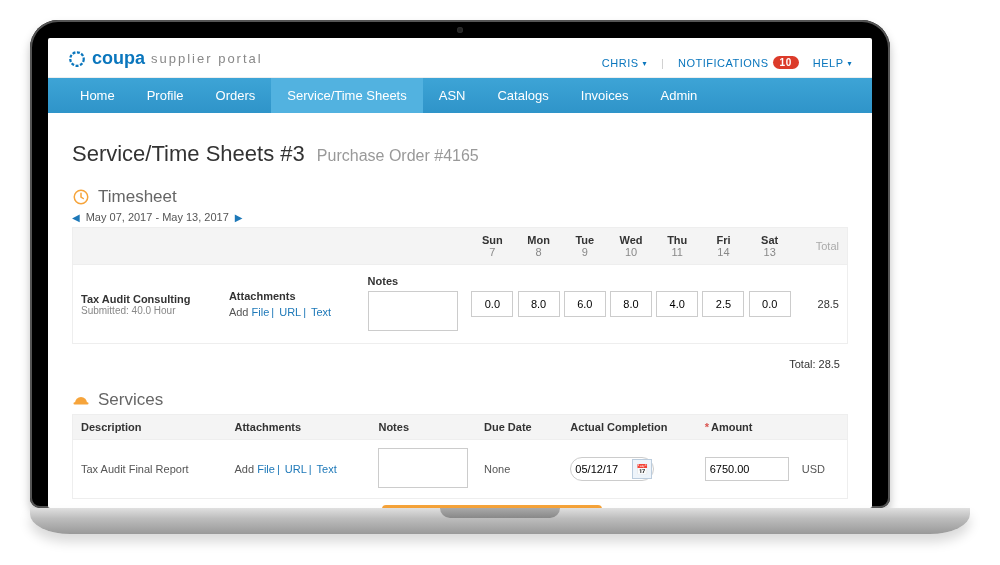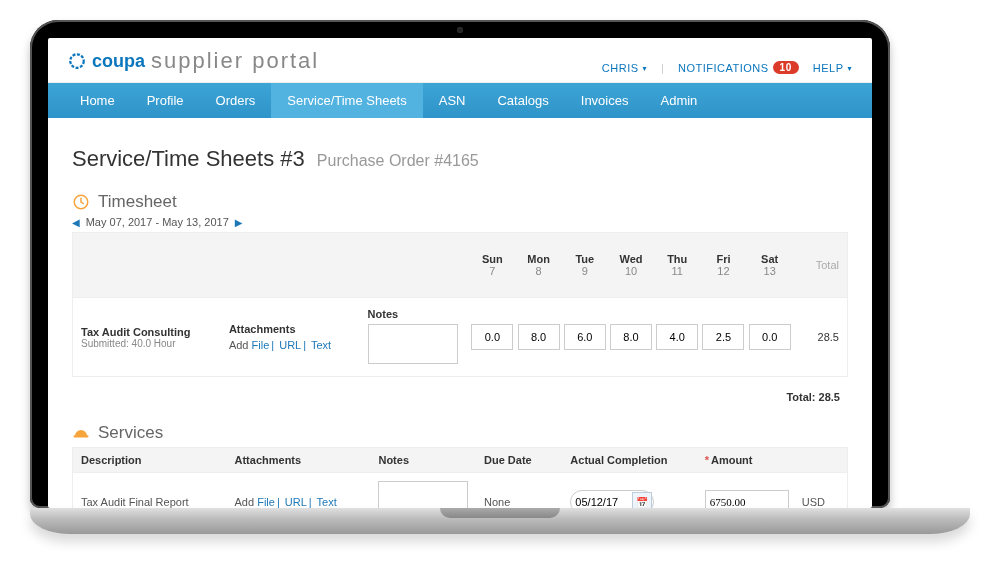--- a/index.html
+++ b/index.html
@@ -58,21 +58,21 @@
     align-items: flex-end;
     padding: 10px 20px 8px 20px;
     border-bottom: 1px solid #eee;
   }
   .brand {
     display: flex; align-items: center; gap: 6px;
     color: #0a76bd;
     font-weight: 600;
     font-size: 18px;
   }
-  .brand-sub { color: #888; font-weight: 300; letter-spacing: 2px; font-size: 22px; }
+  .brand-sub { color: #888; font-weight: 300; letter-spacing: 2px; font-size: 13px; }
   .spacer { flex: 1; }
   .top-link { color: #0a76bd; font-size: 11px; text-transform: uppercase; letter-spacing: .5px; margin-left: 14px; display: inline-flex; align-items: center; gap:4px; cursor:pointer; }
   .sep { color:#ccc; margin-left:14px; font-size:11px; }
   .badge { background:#dc3b2a; color:#fff; border-radius:10px; font-size:10px; padding:1px 7px; font-weight:600; }
   .chev { font-size:8px; color:#0a76bd; }
   .navbar {
     background: linear-gradient(#3da4d6,#2f94c9);
     display: flex;
     padding: 0 16px;
   }
@@ -103,21 +103,21 @@
     display:inline-flex; align-items:center; justify-content:center;
   }
   .section-title { font-size:17px; color:#666; font-weight:300; }
   .daterange {
     font-size:11px; color:#555; display:flex; align-items:center; gap:6px;
     margin-bottom:4px;
   }
   .tri { color:#1d78b8; font-size:10px; cursor:pointer; }
   
   .ts-grid { width:100%; font-size:11px; color:#555; }
-  .ts-head-row { background:#f4f4f4; display:flex; align-items:center; padding:20px 8px; border:1px solid #eee; }
+  .ts-head-row { background:#f4f4f4; display:flex; align-items:center; padding:6px 8px; border:1px solid #eee; }
   .col-name { width:160px; }
   .col-att  { width:150px; }
   .col-note { width:110px; }
   .col-day  { width:50px; text-align:center; }
   .col-total{ width:50px; text-align:right; color:#aaa; }
   .ts-body-row { display:flex; align-items:center; padding:10px 8px; border:1px solid #eee; border-top:none; }
   .day-head .dow { font-weight:600; color:#333; }
   .day-head .dnum { color:#888; }
   .item-name { font-weight:600; color:#333; }
   .item-sub { font-size:10px; color:#888; }
@@ -127,21 +127,21 @@
   .pipe { color:#1d78b8; margin:0 2px; }
   textarea.notes {
     width:90px; height:40px; border:1px solid #ccc; resize:none;
     font-size:11px; padding:2px;
   }
   input.day-val {
     width:42px; height:26px; text-align:center;
     border:1px solid #ccc; font-size:11px;
   }
   .row-total { font-weight:400; color:#333; text-align:right; }
-  .grand-total { text-align:right; font-size:11px; font-weight:700; color:#333; padding:14px 8px 18px 0; }
+  .grand-total { text-align:right; font-size:11px; font-weight:400; color:#333; padding:14px 8px 18px 0; }
   
   .svc { margin-top:2px; }
   .svc-head { display:flex; background:#f4f4f4; border:1px solid #eee; font-size:11px; color:#333; font-weight:700; padding:6px 8px; }
   .svc-row { display:flex; border:1px solid #eee; border-top:none; padding:8px; font-size:11px; color:#555; align-items:center; }
   .c-desc { width:160px; }
   .c-att  { width:150px; }
   .c-note { width:110px; }
   .c-due  { width:90px; }
   .c-ac   { width:140px; }
   .c-amt  { width:140px; }
@@ -151,21 +151,21 @@
   }
   .date-wrap { position:relative; display:inline-block; }
   .date-input { width:84px;border-radius:12px; }
   .cal-btn {
     position:absolute; right:2px; top:2px;
     width:20px; height:20px; background:#eef4fa;
     border:1px solid #bcd; font-size:10px;
     display:flex; align-items:center; justify-content:center;
     cursor:pointer; color:#1d78b8;
   }
-  .amt-input { width:84px; text-align:left;font-family:Liberation Serif, serif; }
+  .amt-input { width:84px; text-align:left; }
   .cur { margin-left:10px; color:#555; }
   .cal-pop {
     margin-top:6px; margin-left:310px;
     width:220px; height:18px;
     background: linear-gradient(#f6a43b,#f19a2c);
     border-radius:4px 4px 0 0;
     color:#fff; font-size:11px; font-weight:600;
     text-align:center; line-height:18px;
     position:relative;
   }
@@ -259,21 +259,21 @@
           <div class="col-day day-head">
                 <div class="dow">Wed</div>
                 <div class="dnum">10</div>
               </div>
           <div class="col-day day-head">
                 <div class="dow">Thu</div>
                 <div class="dnum">11</div>
               </div>
           <div class="col-day day-head">
                 <div class="dow">Fri</div>
-                <div class="dnum">12</div>
+                <div class="dnum">14</div>
               </div>
           <div class="col-day day-head">
                 <div class="dow">Sat</div>
                 <div class="dnum">13</div>
               </div>
           <div class="col-total">Total</div>
         </div>
         <div class="ts-body-row">
           <div class="col-name">
             <div class="item-name">Tax Audit Consulting</div>

